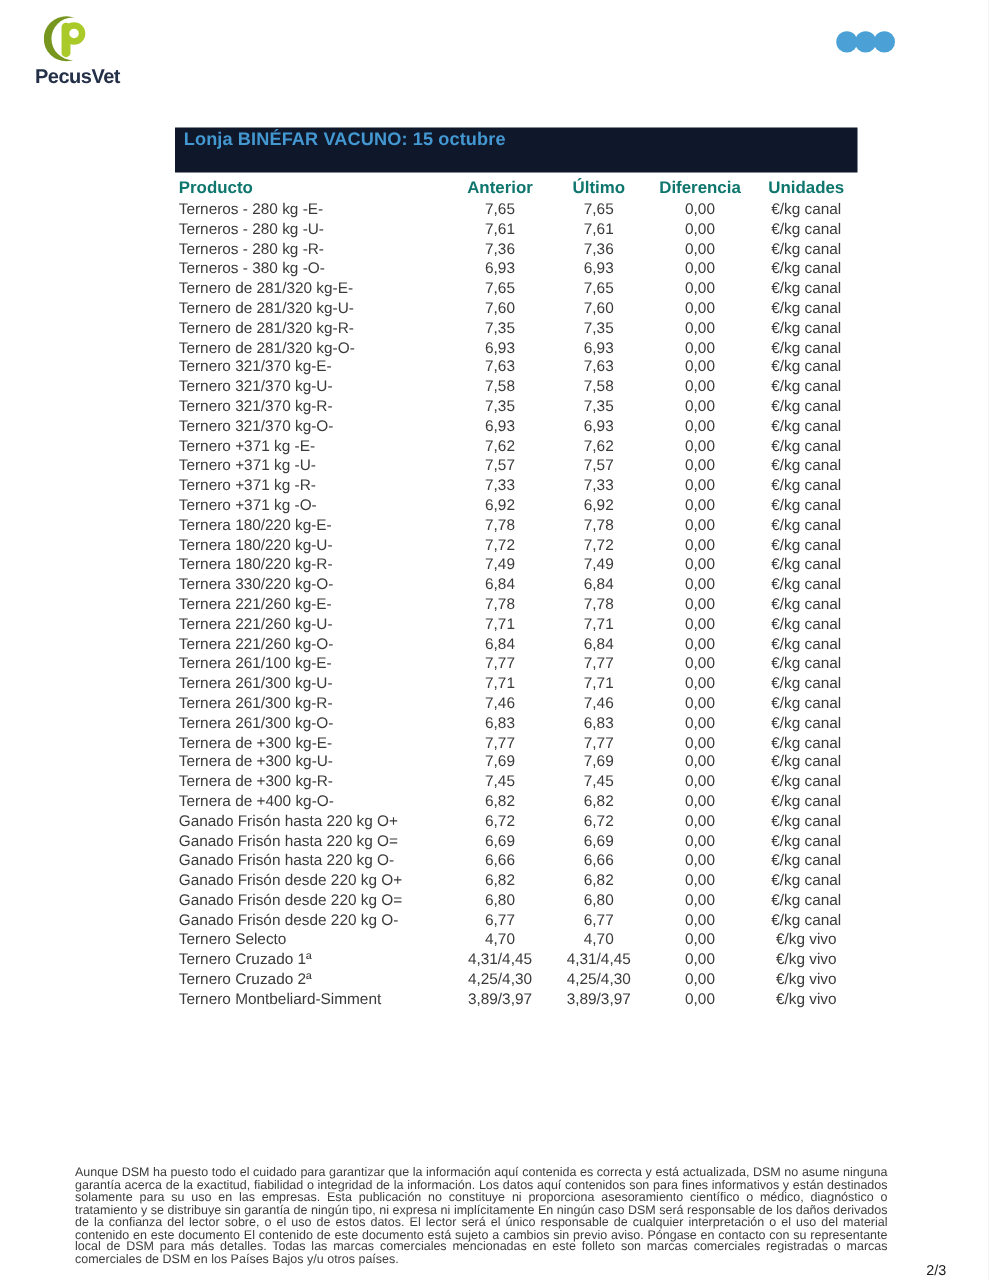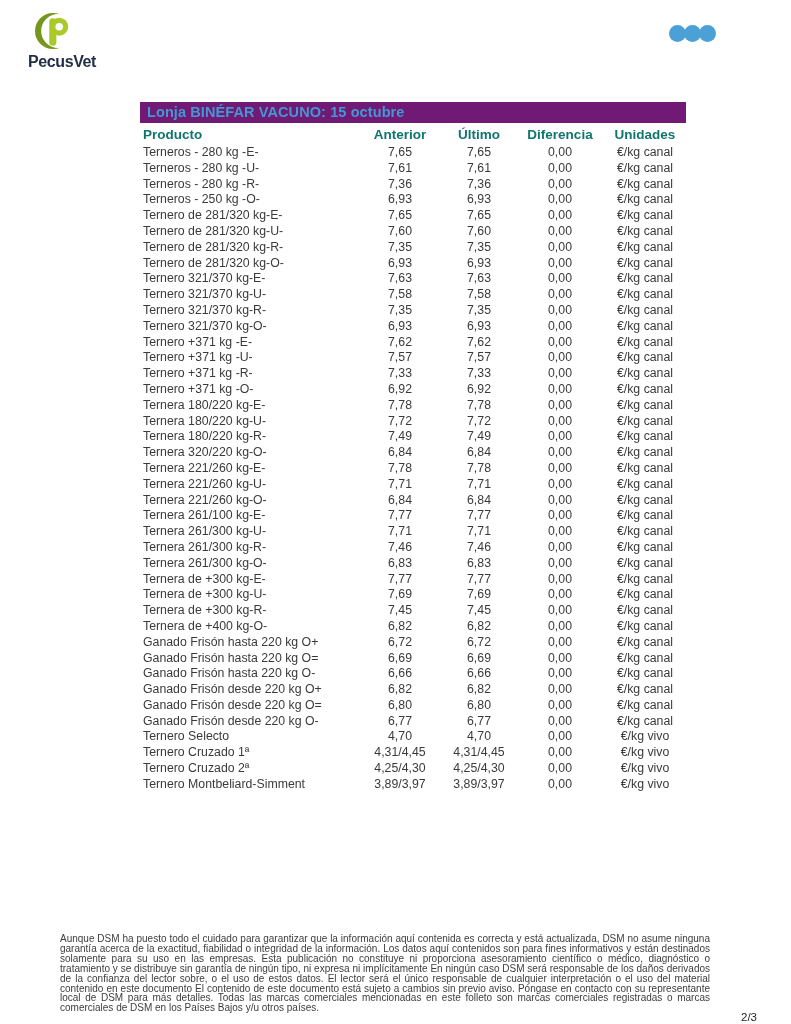--- a/index.html
+++ b/index.html
@@ -13,22 +13,22 @@
   .logo { position:absolute; left:28px; top:12px; width:90px; }
   .logo-icon { display:block; margin-left:7px; width:38px; height:38px; }
   .logo-text { margin-top:3px; font-size:16px; font-weight:bold; color:#243048; letter-spacing:-0.4px; }
   
   .dots { position:absolute; left:669px; top:25px; display:flex; align-items:center; }
   .dot { width:17px; height:17px; border-radius:50%; background:#4ba1d6; }
   .dot + .dot { margin-left:-2px; }
   
   .doc { position:absolute; left:140px; top:102px; width:546px; }
   .title-bar {
-    background:#701a75; color:#4498d2; font-weight:bold;
-    font-size:14.5px; line-height:21px; height:21px; padding-left:7px;
+    background:#0f172a; color:#4498d2; font-weight:bold;
+    font-size:14.5px; line-height:21px; height:36px; padding-left:7px;
     letter-spacing:0.1px;
   }
   table.prices { width:100%; border-collapse:collapse; table-layout:fixed; margin-top:1px; }
   table.prices col.c0 { width:218px; }
   table.prices col.c1 { width:84px; }
   table.prices col.c2 { width:74px; }
   table.prices col.c3 { width:88px; }
   table.prices col.c4 { width:82px; }
   table.prices th {
     font-size:13.5px; font-weight:bold; color:#0f766e;
@@ -107,21 +107,21 @@
 
     <tr>
       <td class="left">Terneros - 280 kg -R-</td>
       <td>7,36</td>
       <td>7,36</td>
       <td>0,00</td>
       <td>€/kg canal</td>
     </tr>
 
     <tr>
-      <td class="left">Terneros - 250 kg -O-</td>
+      <td class="left">Terneros - 380 kg -O-</td>
       <td>6,93</td>
       <td>6,93</td>
       <td>0,00</td>
       <td>€/kg canal</td>
     </tr>
 
     <tr>
       <td class="left">Ternero de 281/320 kg-E-</td>
       <td>7,65</td>
       <td>7,65</td>
@@ -235,21 +235,21 @@
 
     <tr>
       <td class="left">Ternera 180/220 kg-R-</td>
       <td>7,49</td>
       <td>7,49</td>
       <td>0,00</td>
       <td>€/kg canal</td>
     </tr>
 
     <tr>
-      <td class="left">Ternera 320/220 kg-O-</td>
+      <td class="left">Ternera 330/220 kg-O-</td>
       <td>6,84</td>
       <td>6,84</td>
       <td>0,00</td>
       <td>€/kg canal</td>
     </tr>
 
     <tr>
       <td class="left">Ternera 221/260 kg-E-</td>
       <td>7,78</td>
       <td>7,78</td>

